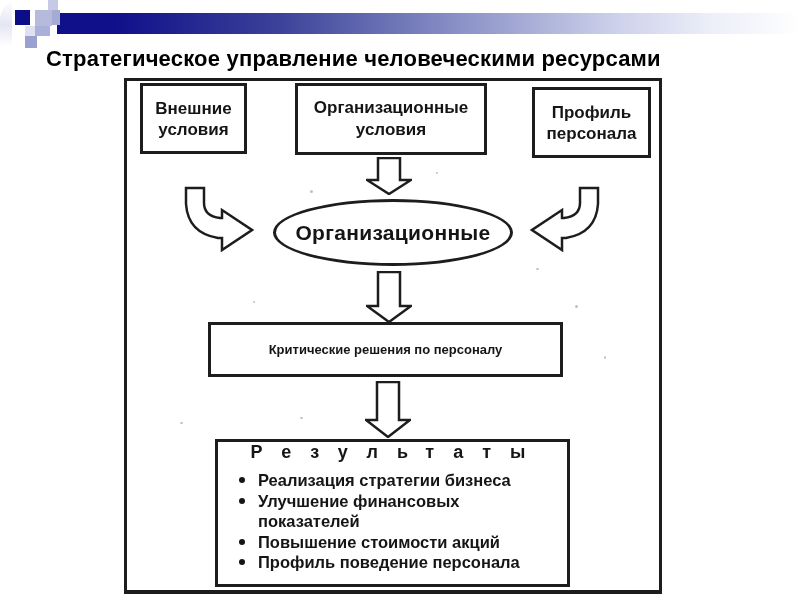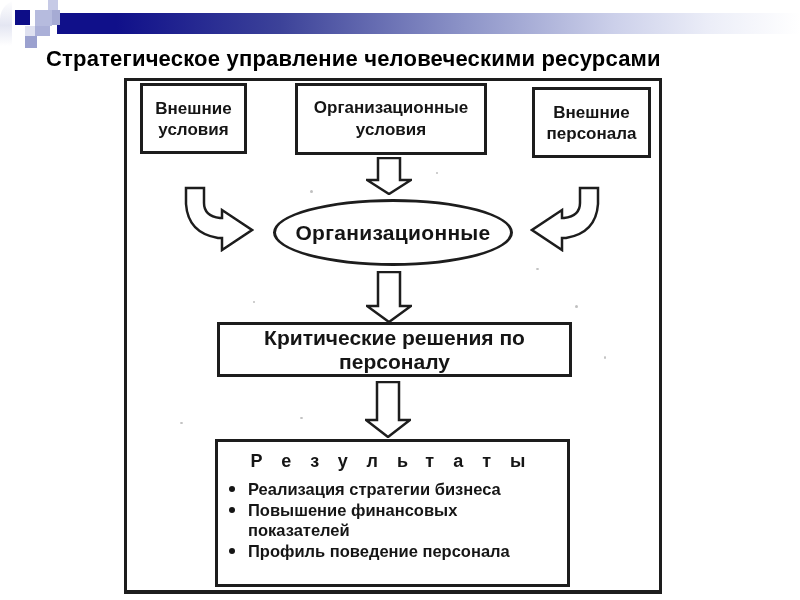--- a/index.html
+++ b/index.html
@@ -37,32 +37,32 @@
     border:3px solid #1d1d1d; color:#151515; font-weight:bold;
     display:flex; align-items:center; justify-content:center; text-align:center;
   }
   #box-external  { left:140px; top:83px;  width:107px; height:71px; font-size:17px; line-height:21px; }
   #box-org       { left:295px; top:83px;  width:192px; height:72px; font-size:17px; line-height:22px; }
   #box-profile   { left:532px; top:87px;  width:119px; height:71px; font-size:17px; line-height:21px; }
   #hub-ellipse {
     left:273px; top:199px; width:240px; height:67px;
     border-radius:50%; font-size:21px; letter-spacing:0.3px;
   }
-  #decision-box  { left:217px; top:322px; width:355px; height:55px; font-size:21px; }
+  #decision-box  { left:208px; top:322px; width:355px; height:55px; font-size:13px; }
 
   #results-box {
     position:absolute; left:215px; top:439px; width:355px; height:148px;
     box-sizing:border-box; border:3px solid #1d1d1d; background:#fff;
-    color:#151515; padding-top:9px;
+    color:#151515; 
   }
   #results-title {
     text-align:center; font-weight:bold; font-size:18px;
     letter-spacing:19px; padding-left:10px; color:#151515;
   }
-  #results-list { margin:7px 0 0 0; padding:0 6px 0 11px; list-style:none; }
+  #results-list { margin:7px 0 0 10px; padding:0 6px 0 11px; list-style:none; }
   #results-list li {
     display:flex; align-items:flex-start; font-weight:bold; font-size:16.5px;
     line-height:20.5px; color:#151515;
   }
   .bullet-dot {
     flex:0 0 auto; width:6px; height:6px; border-radius:50%;
     background:#151515; margin:7px 13px 0 0;
   }
   .result-text { white-space:pre-line; }
 
@@ -83,21 +83,21 @@
   <div class="deco-sq" style="left:25px;top:26px;width:10px;height:10px;background:#dfe1f0;"></div>
   <div class="deco-sq" style="left:35px;top:26px;width:15px;height:10px;background:#abb0d8;"></div>
   <div class="deco-sq" style="left:25px;top:36px;width:12px;height:12px;background:#9ba1cf;"></div>
 
   <div id="slide-title">Стратегическое управление человеческими ресурсами</div>
 
   <div id="diagram-frame"></div>
 
   <div class="dbox" id="box-org">Организационные условия</div>
   <div class="dbox" id="box-external">Внешние условия</div>
-  <div class="dbox" id="box-profile">Внешние персонала</div>
+  <div class="dbox" id="box-profile">Профиль персонала</div>
 
   <svg class="arrow-svg" style="left:366px;top:157px;" width="46" height="38">
     <path d="M12 1 H34 V23 H45 L23 37 L1 23 H12 Z" fill="#ffffff" stroke="#1d1d1d" stroke-width="2.5"></path>
   </svg>
 
   <svg class="arrow-svg" style="left:182px;top:186px;" width="72" height="66">
     <path d="M4 2 H22 V17 Q22 30 38 32 H40 V24 L70 44 L40 64 V52 H36 Q6 47 4 18 Z" fill="#ffffff" stroke="#1d1d1d" stroke-width="2.5"></path>
   </svg>
 
   <svg class="arrow-svg" style="left:530px;top:186px;" width="72" height="66">
@@ -120,22 +120,26 @@
 
   <div id="results-box">
     <div id="results-title">Результаты</div>
     <ul id="results-list">
       <li>
         <span class="bullet-dot"></span>
         <span class="result-text">Реализация стратегии бизнеса</span>
       </li>
       <li>
         <span class="bullet-dot"></span>
-        <span class="result-text">Повышение финансовых
+        <span class="result-text">Улучшение финансовых
 показателей</span>
+      </li>
+      <li>
+        <span class="bullet-dot"></span>
+        <span class="result-text">Повышение стоимости акций</span>
       </li>
       <li>
         <span class="bullet-dot"></span>
         <span class="result-text">Профиль поведение персонала</span>
       </li>
     </ul>
   </div>
 
   <div class="speck" style="left:310px;top:190px;width:3px;height:3px;"></div>
   <div class="speck" style="left:536px;top:268px;width:3px;height:2px;"></div>

